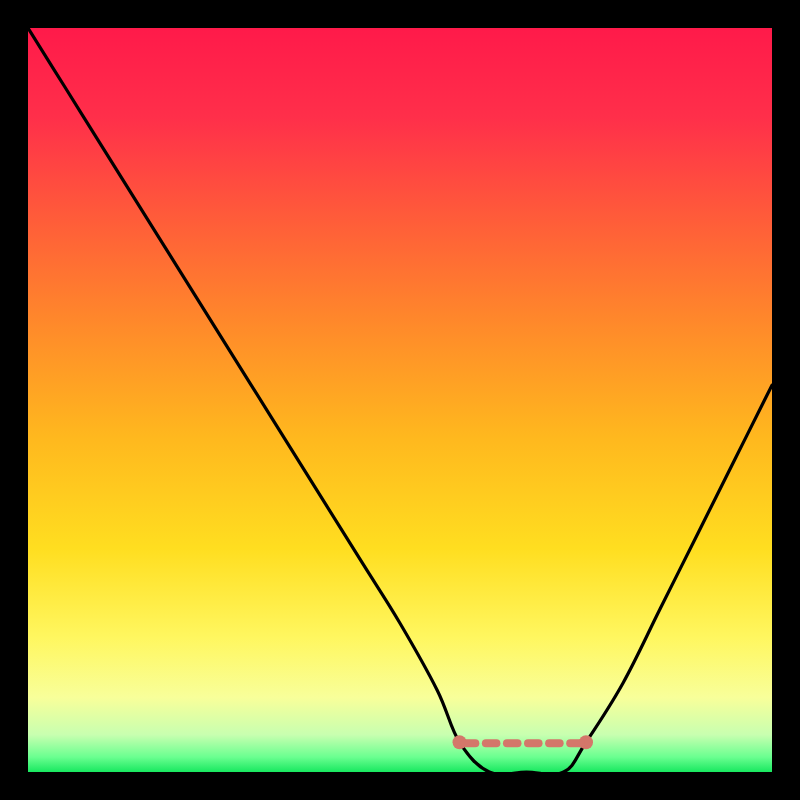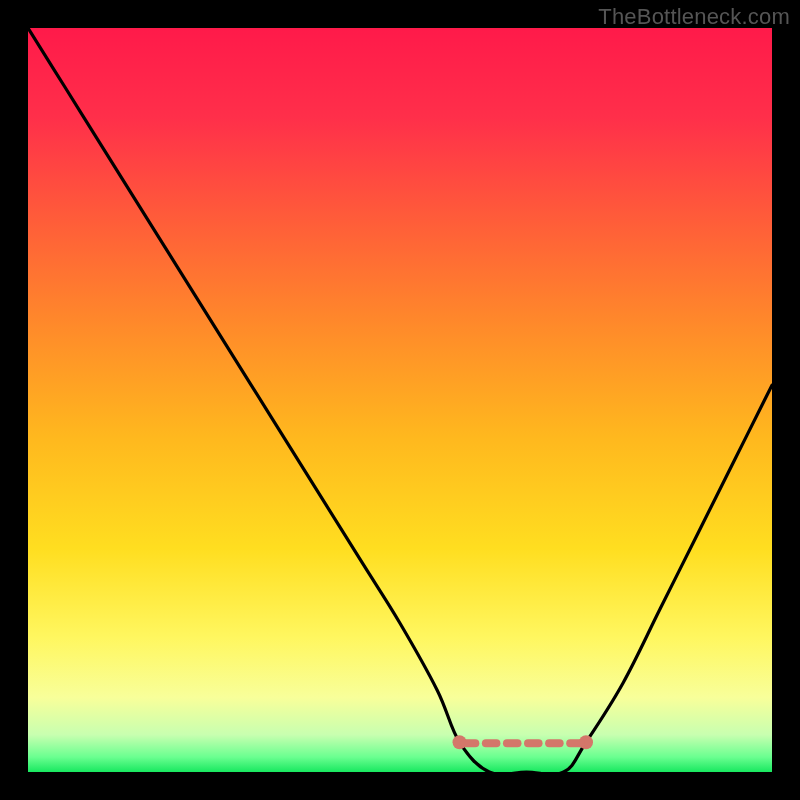--- a/index.html
+++ b/index.html
@@ -46,21 +46,20 @@
     left: 0;
     top: 0;
     width: 744px;
     height: 744px;
   }
 </style>
 </head>
 <body>
 
 <div class="container">
-  <div class="watermark">TheBottleneck.com</div>
   <div class="plot-area">
     <svg class="gradient-bg" viewBox="0 0 744 744" preserveAspectRatio="none">
       <defs>
         <linearGradient id="bg-grad" x1="0" y1="0" x2="0" y2="1">
           <stop offset="0%" stop-color="#ff1a4a"></stop>
           <stop offset="12%" stop-color="#ff2f4a"></stop>
           <stop offset="25%" stop-color="#ff5a3a"></stop>
           <stop offset="40%" stop-color="#ff8a2a"></stop>
           <stop offset="55%" stop-color="#ffb81e"></stop>
           <stop offset="70%" stop-color="#ffde20"></stop>

